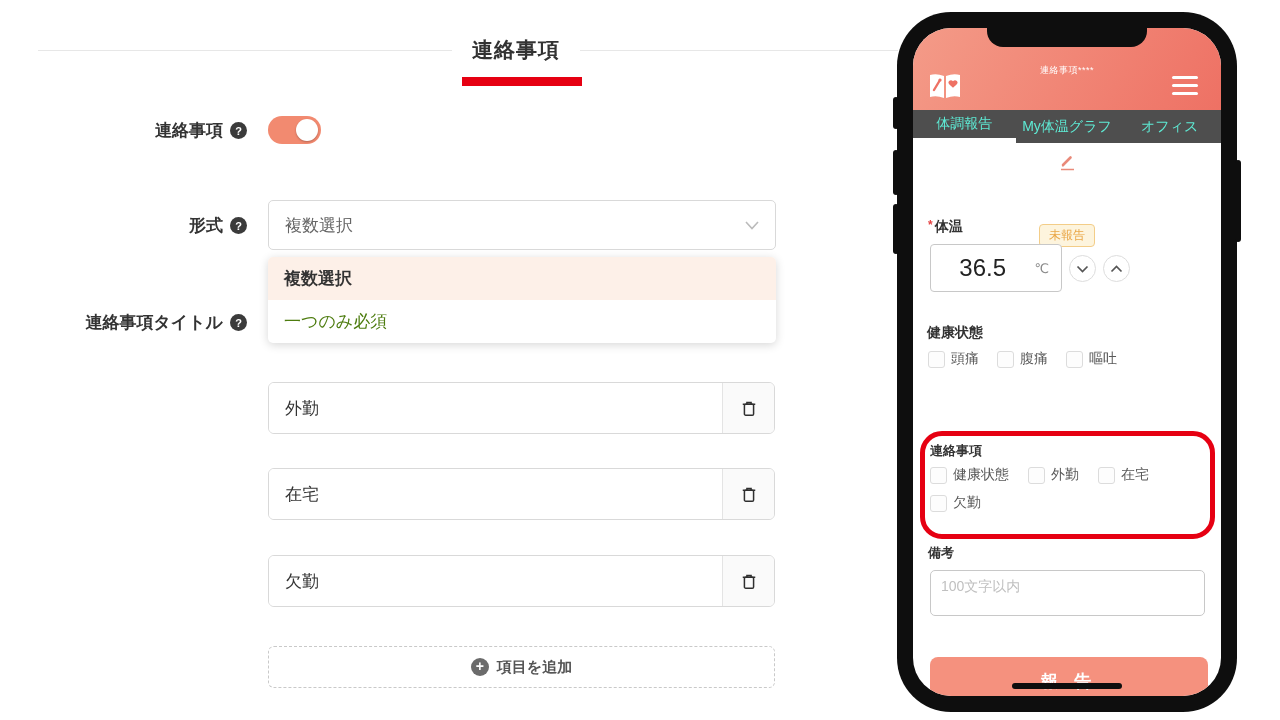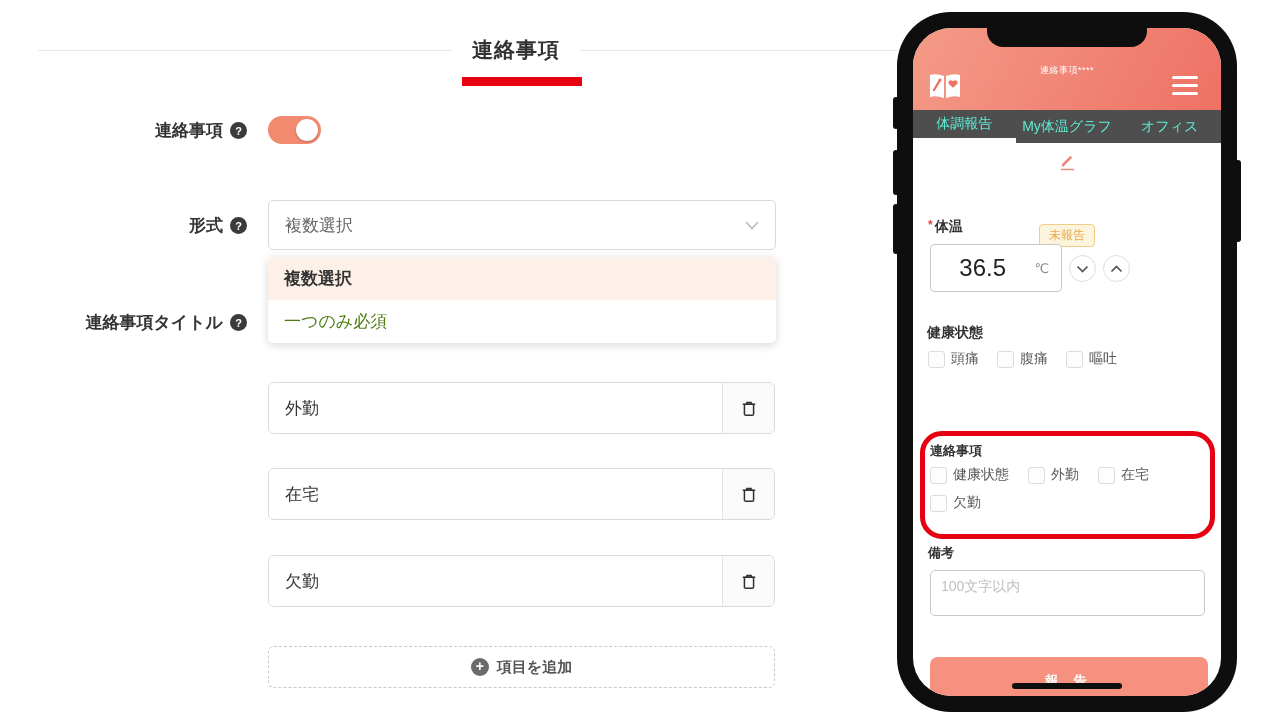--- a/index.html
+++ b/index.html
@@ -103,22 +103,22 @@
 
   .ring { left:7px; top:403px; width:295px; height:108px; border:5px solid #e60012;
     border-radius:22px; box-shadow:0 0 0 3px #fff; z-index:8; pointer-events:none; }
 
   .remarks-area { left:17px; top:542px; width:275px; height:46px;
     border:1px solid #c8c8c8; border-radius:5px; font-size:14px; padding:7px 10px;
     color:#333; resize:none; outline:none; font-family:inherit; }
   .remarks-area::placeholder { color:#c0c0c0; }
 
   .submit-btn { left:17px; top:629px; width:278px; height:48px; background:#f5917e;
-    border:none; border-radius:8px; color:#fff; font-size:13px; font-weight:bold;
-    letter-spacing:6px; cursor:pointer; font-family:Liberation Sans, sans-serif; }
+    border:none; border-radius:8px; color:#fff; font-size:17px; font-weight:bold;
+    letter-spacing:6px; cursor:pointer; font-family:Liberation Serif, serif; }
   .home-bar { left:99px; top:655px; width:110px; height:6px; background:#0e0e0e;
     border-radius:3px; z-index:10; }
 </style>
 </head>
 <body>
 
 <div id="panel">
 
   <div class="abs top-line"></div>
   <div class="abs page-title">連絡事項</div>

